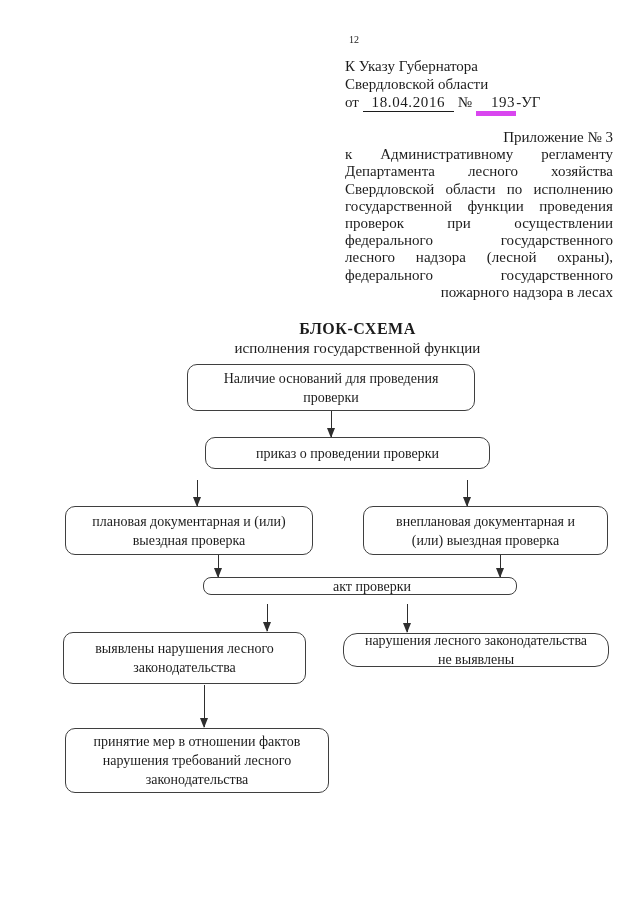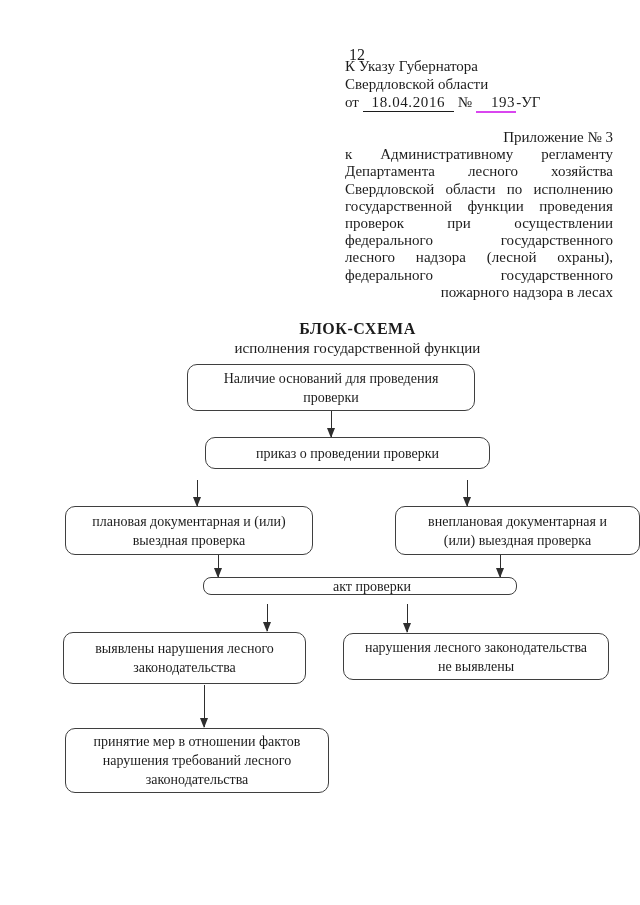--- a/index.html
+++ b/index.html
@@ -11,40 +11,40 @@
     margin: 0 auto;
     background: #ffffff;
     font-family: "Liberation Serif", serif;
     color: #1c1c1c;
     overflow: hidden;
   }
 
   .page-number {
     position: absolute;
     left: 349px;
-    top: 46px;
-    font-size: 16px;
+    top: 34px;
+    font-size: 10px;
   }
 
   .decree-ref {
     position: absolute;
     left: 345px;
     top: 58px;
     width: 240px;
     font-size: 15px;
     line-height: 17.5px;
   }
   .date-line { white-space: nowrap; margin-top: 1px; }
   .u {
     border-bottom: 1px solid #1c1c1c;
     padding: 0 9px 1px 9px;
     letter-spacing: 0.6px;
   }
   .u2 {
-    border-bottom: 2px solid #d946ef;
+    border-bottom: 5px solid #d946ef;
     padding: 0 1px 1px 15px;
     letter-spacing: 0.6px;
   }
 
   .appendix {
     position: absolute;
     left: 345px;
     top: 129px;
     width: 268px;
     font-size: 15px;
@@ -82,24 +82,24 @@
     align-items: center;
     justify-content: center;
     font-size: 14px;
     line-height: 19px;
   }
   .box .bl { white-space: nowrap; text-align: right; }
 
   #b1 { left: 187px; top: 364px; width: 288px; height: 47px; }
   #b2 { left: 188px; top: 437px; width: 285px; height: 32px; margin-left: 17px; }
   #b3 { left:  65px; top: 506px; width: 248px; height: 49px; }
-  #b4 { left: 363px; top: 506px; width: 245px; height: 49px; margin-left: 32px; }
+  #b4 { left: 363px; top: 506px; width: 245px; height: 49px; }
   #b5 { left: 203px; top: 577px; width: 314px; height: 18px; border-radius: 8px; padding-left: 24px; }
   #b6 { left:  63px; top: 632px; width: 243px; height: 52px; }
-  #b7 { left: 343px; top: 633px; width: 266px; height: 47px; }
+  #b7 { left: 343px; top: 633px; width: 266px; height: 34px; border-radius: 14px; }
   #b8 { left:  65px; top: 728px; width: 264px; height: 65px; }
 
   .arrow {
     position: absolute;
     width: 0;
     border-left: 1.5px solid #2e2e2e;
   }
   .arrow::after {
     content: "";
     position: absolute;

